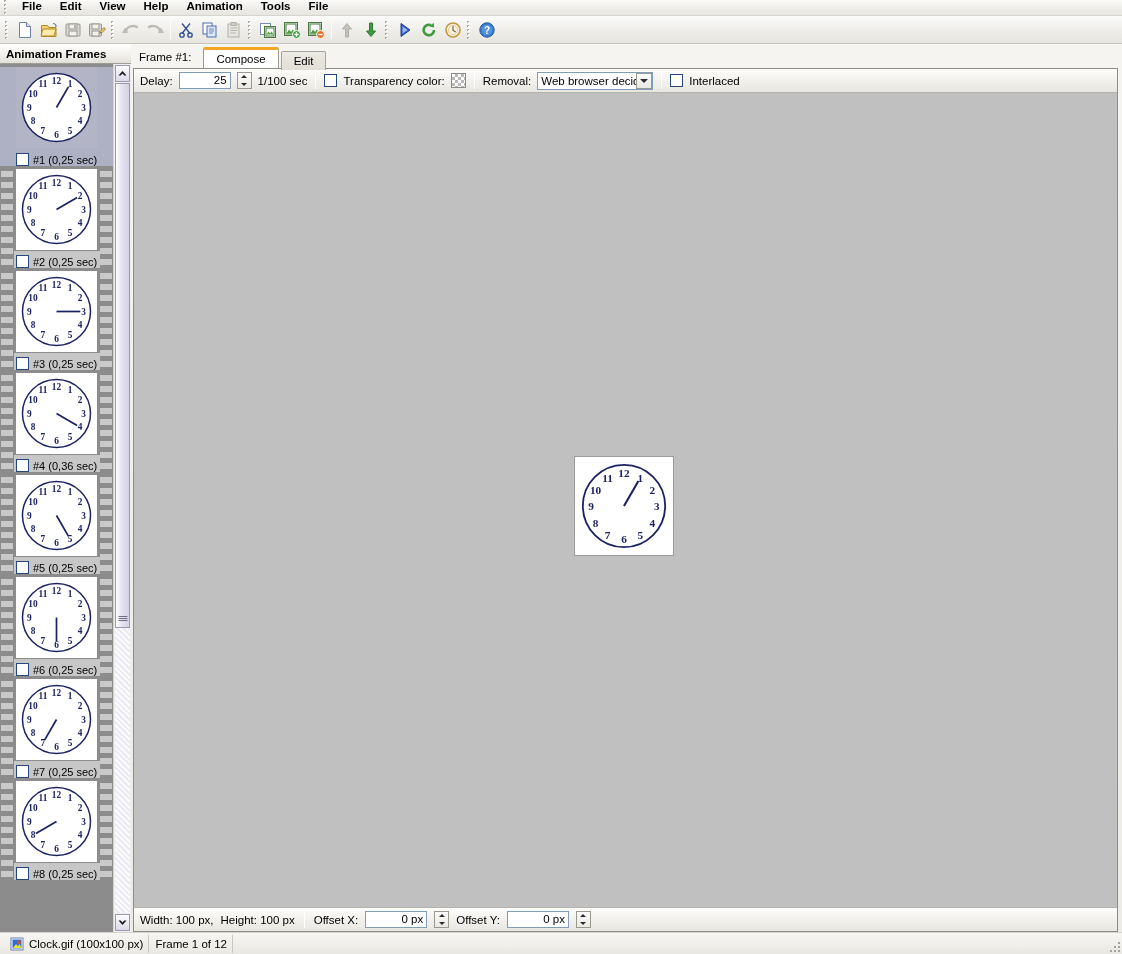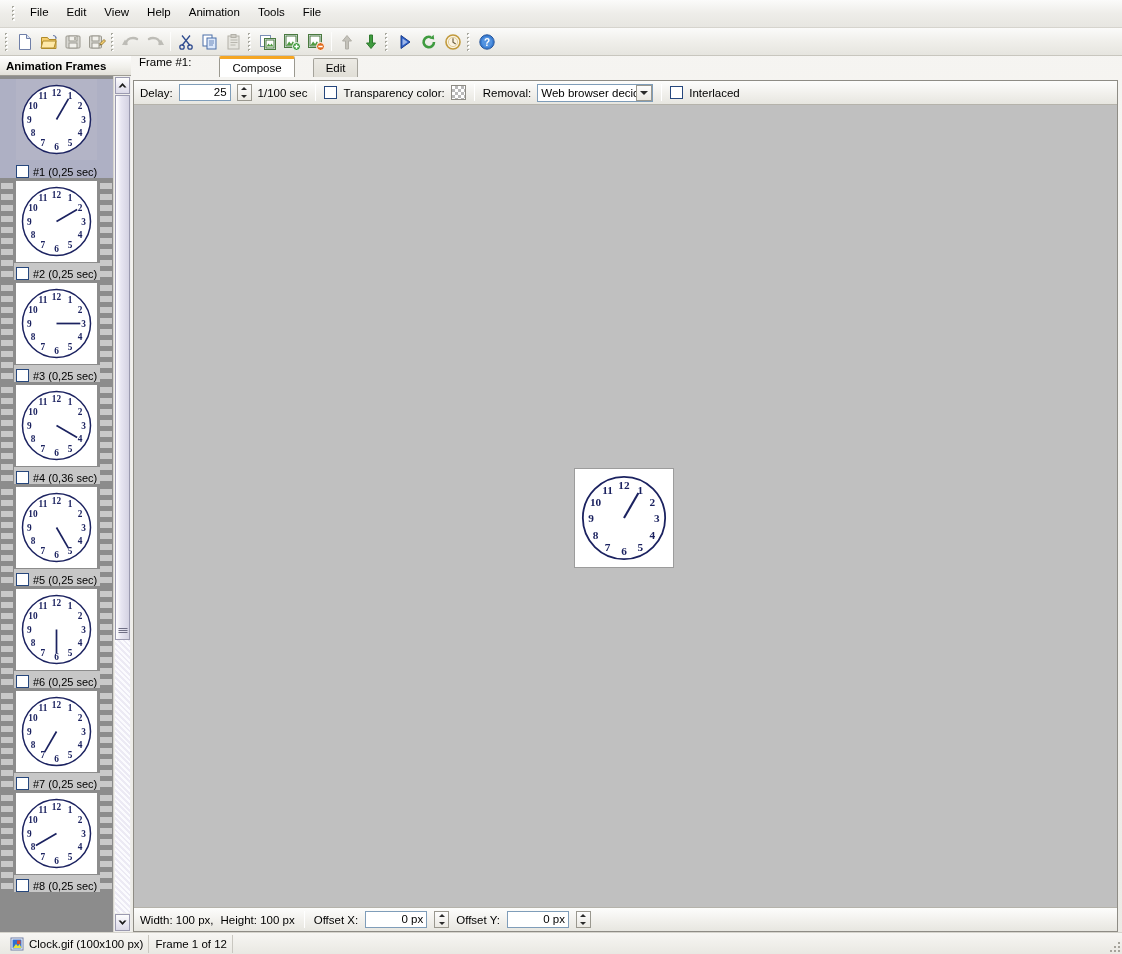--- a/index.html
+++ b/index.html
@@ -15,27 +15,28 @@
   #app {
     width: 1122px; height: 954px;
     position: relative;
     display: flex;
     flex-direction: column;
     background: linear-gradient(to bottom, #f6f5f2 0%, #ecebe6 100%);
   }
 
   
   .menubar {
-    height: 28px;
+    height: 16px;
     display: flex;
     align-items: center;
-    padding-left: 12px;
+    padding-left: 4px;
     background: linear-gradient(to bottom, #fbfbfa 0%, #eeede9 50%, #e7e6e1 100%);
     border-bottom: 1px solid #d6d4cd;
     flex: none;
+    font-weight: bold;
   }
   .menubar .grip {
     width: 5px; height: 16px; margin-right: 4px;
     background-image:
       linear-gradient(to bottom, #ffffff 50%, transparent 50%),
       linear-gradient(to bottom, #a9a9a0 50%, transparent 50%);
     background-size: 2px 4px, 2px 4px;
     background-position: 1px 1px, 0px 0px;
     background-repeat: repeat-y, repeat-y;
   }
@@ -183,23 +184,23 @@
   }
 
   
   .editor {
     flex: 1; min-width: 0;
     display: flex; flex-direction: column;
     padding: 0 4px 0 2px;
   }
   .tabstrip {
     height: 24px; flex: none;
-    display: flex; 
+    display: flex; align-items: flex-end;
     padding-left: 6px;
-    gap: 18px;
+    gap: 2px;
   }
   .tab-prefix {
     font-size: 11.5px;
     padding: 0 10px 5px 0;
     color: #000;
   }
   .tab {
     height: 19px;
     padding: 0 12px;
     display: flex; align-items: center;

